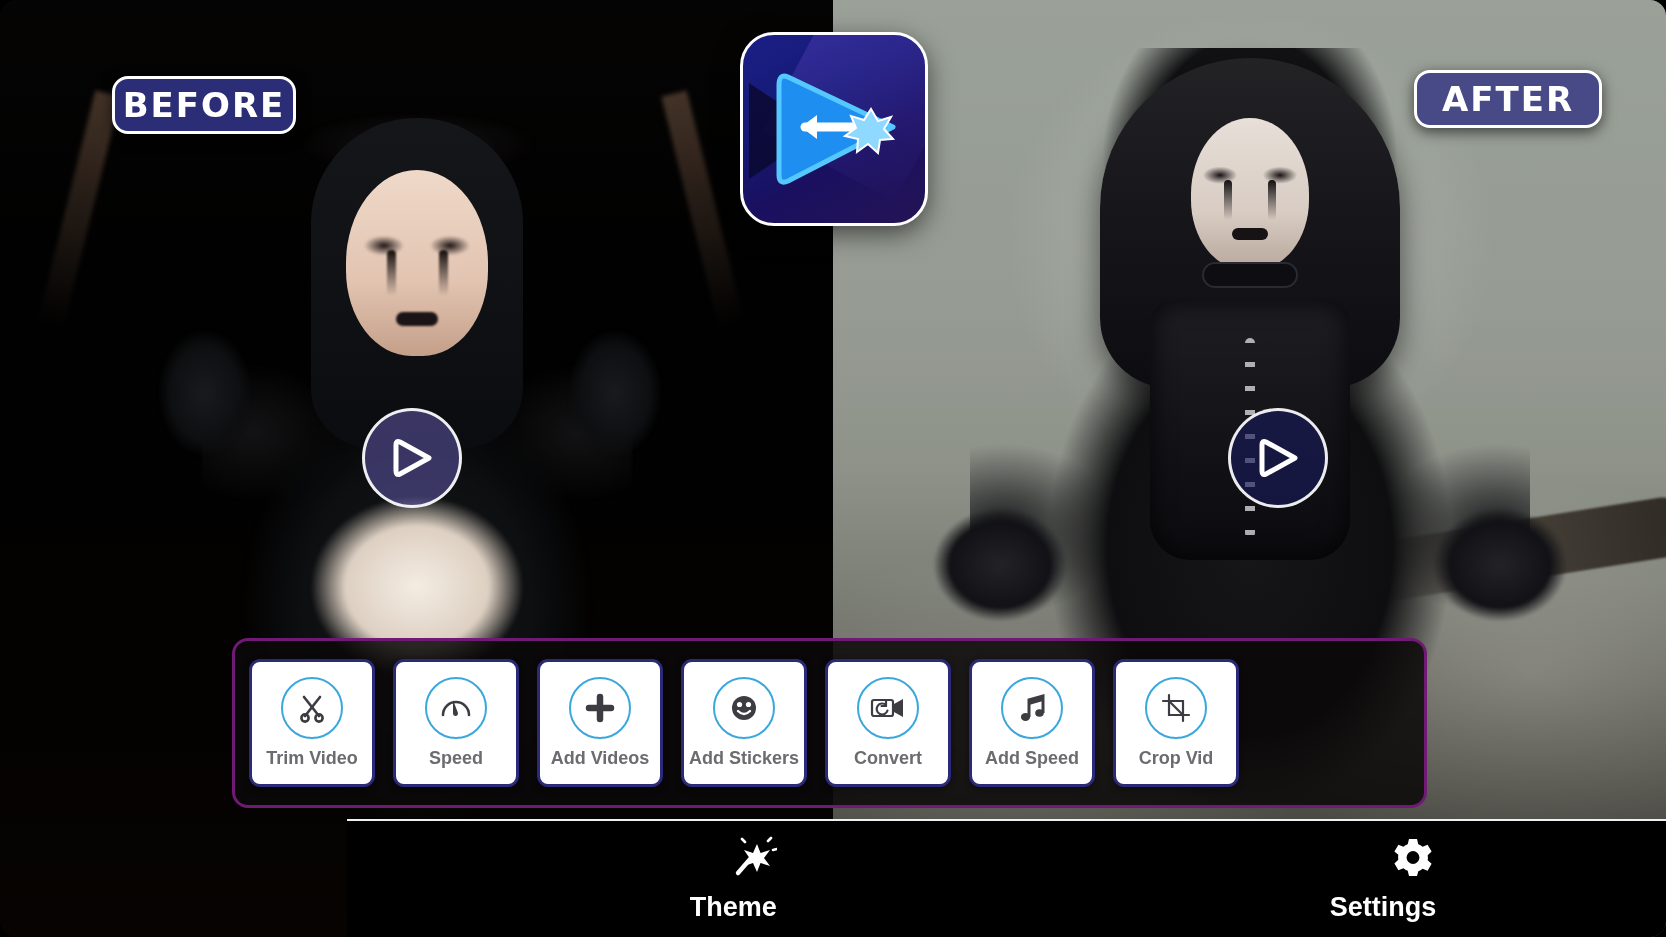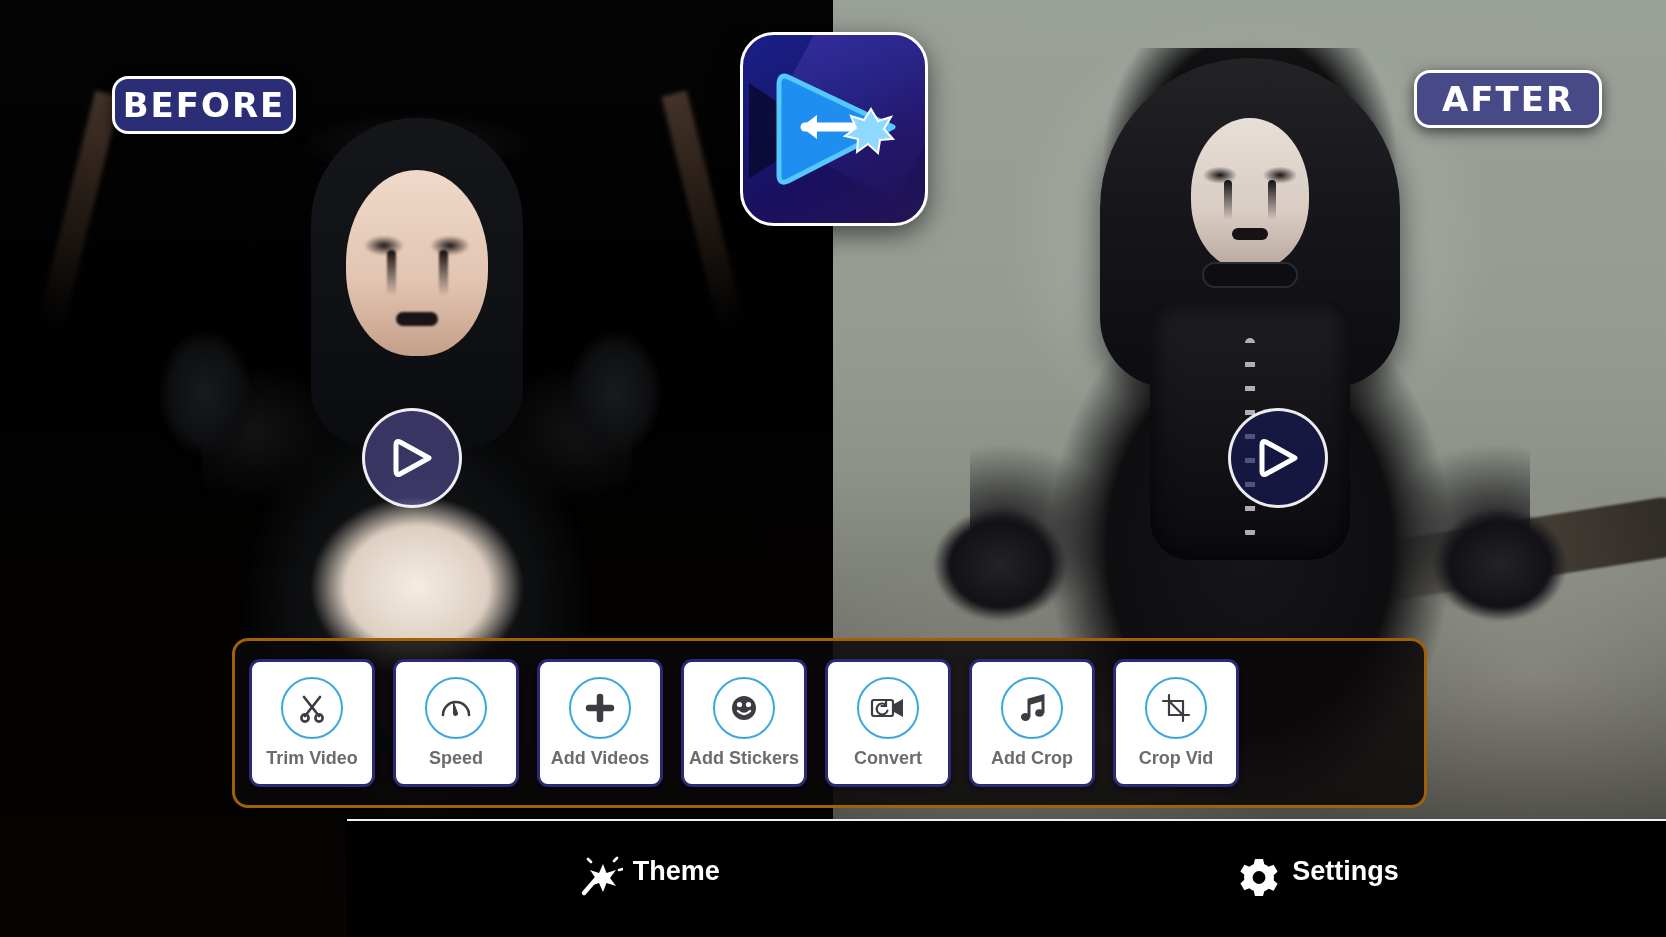--- a/index.html
+++ b/index.html
@@ -1,19 +1,19 @@
 <!DOCTYPE html>
 <html><head>
 <meta charset="utf-8">
 <style>
   * { margin:0; padding:0; box-sizing:border-box; }
   html,body { width:1666px; height:937px; overflow:hidden; background:#000;
     font-family:"Liberation Sans", sans-serif; }
 
-  #app { position:relative; width:1666px; height:937px; overflow:hidden; }
+  #app { position:relative; width:1666px; height:937px; overflow:hidden;border-radius:16px; }
 
   
   .pane { position:absolute; top:0; height:937px; overflow:hidden; }
   #pane-before { left:0; width:833px; }
   #pane-after  { left:833px; width:833px; }
 
   
   .bg-before {
     position:absolute; inset:0;
     background:
@@ -170,21 +170,21 @@
   .play-btn{ position:absolute; width:100px; height:100px; border-radius:50%;
     border:3px solid rgba(255,255,255,.92); display:flex; align-items:center; justify-content:center; }
   #play-before{ left:362px; top:408px; background:rgba(96,88,168,.55); }
   #play-after{ left:1228px; top:408px; background:rgba(26,28,92,.62); }
   .play-btn svg{ display:block; }
 
   
   #tool-panel{
     position:absolute; left:232px; top:638px; width:1195px; height:170px;
     background:rgba(10,8,8,.86);
-    border:3px solid #a16207; border-radius:16px;
+    border:3px solid #701a75; border-radius:16px;
     overflow:hidden; display:flex; align-items:center; gap:18px;
     padding:0 14px;
   }
   .tool-card{
     flex:0 0 auto; width:126px; height:128px; background:#ffffff;
     border:3px solid #2a2a78; border-radius:11px;
     display:flex; flex-direction:column; align-items:center; justify-content:center; gap:9px;
     box-shadow:0 2px 6px rgba(0,0,0,.45);
   }
   .tool-ico{
@@ -194,21 +194,21 @@
   .tool-ico svg{ display:block; }
   .tool-label{ font-size:18px; color:#6b6b70; font-weight:700; white-space:nowrap;
     font-family:"Liberation Sans", sans-serif; }
 
   
   #bottom-nav{
     position:absolute; left:347px; top:819px; width:1319px; height:118px;
     background:#000; border-top:2px solid #f0f0f2;
     display:flex; align-items:center; justify-content:space-around;
   }
-  .nav-item{ display:flex; flex-direction:row; align-items:flex-start; gap:10px;
+  .nav-item{ display:flex; flex-direction:column; align-items:flex-end; gap:10px;
     width:200px; cursor:pointer; }
   .nav-ico{ height:46px; display:flex; align-items:flex-end; justify-content:center; }
   .nav-label{ font-size:27px; font-weight:700; color:#fff; font-family:"Liberation Sans", sans-serif; }
   .nav-item.active .nav-label{ color:#f5f318; }
 </style>
 </head>
 <body>
 
 <div id="app">
 
@@ -334,21 +334,21 @@
 
     <div class="tool-card">
       <div class="tool-ico">
         <svg width="30" height="32" viewBox="0 0 30 32" aria-hidden="true">
           <path d="M12 25 V8 L26 4 V21" fill="none" stroke="#3c3c42" stroke-width="3"></path>
           <path d="M12 8 L26 4 V9 L12 13 Z" fill="#3c3c42"></path>
           <ellipse cx="8.5" cy="25" rx="4.6" ry="4" fill="#3c3c42"></ellipse>
           <ellipse cx="22.5" cy="21" rx="4.3" ry="3.8" fill="#3c3c42"></ellipse>
         </svg>
       </div>
-      <div class="tool-label">Add Crop</div>
+      <div class="tool-label">Add Speed</div>
     </div>
 
     <div class="tool-card">
       <div class="tool-ico">
         <svg width="32" height="32" viewBox="0 0 32 32" aria-hidden="true">
           <g stroke="#3c3c42" stroke-width="2.2" fill="none" stroke-linecap="round">
             <path d="M9 3 V23 H29"></path>
               <path d="M3 9 H23 V29"></path>
               <path d="M9 9 L23 23"></path>
           </g>

